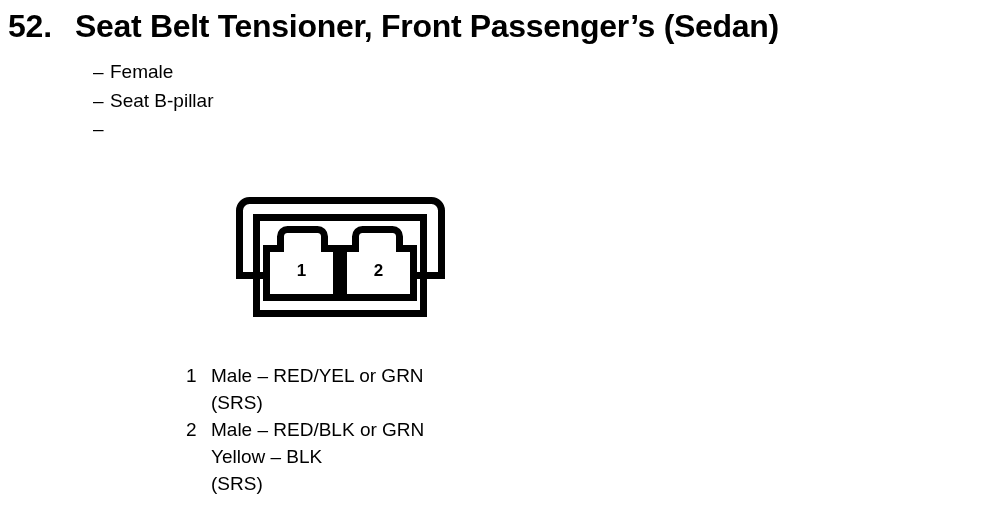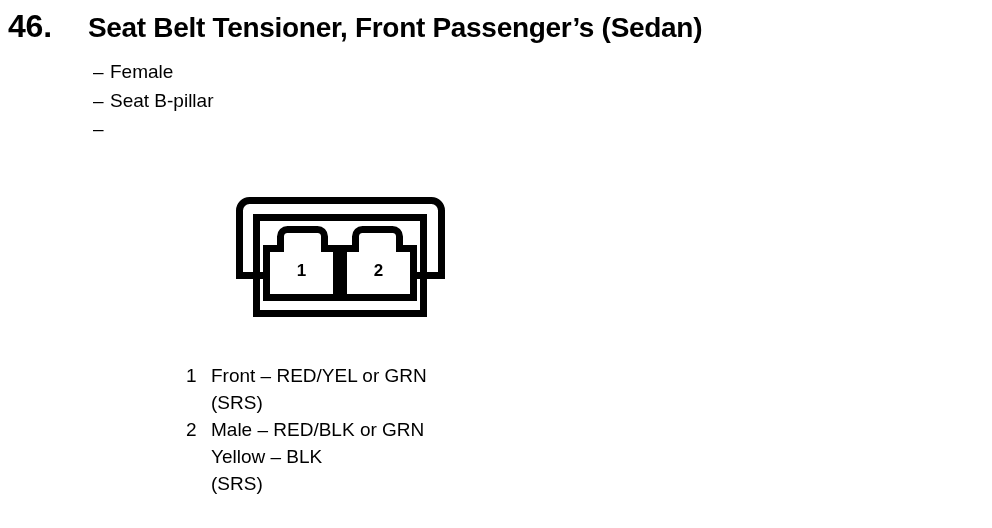--- a/index.html
+++ b/index.html
@@ -34,25 +34,25 @@
     align-items: baseline;
   }
   .header-number {
     font-size: 32px;
     font-weight: bold;
     letter-spacing: -0.2px;
     line-height: 40px;
     white-space: pre;
   }
   .header-title {
-    font-size: 28px;
+    font-size: 32px;
     font-weight: bold;
     letter-spacing: -0.3px;
     line-height: 40px;
-    margin-left: 36px;
+    margin-left: 23px;
     white-space: pre;
   }
 
   
   .attr-list {
     position: absolute;
     left: 93px;
     top: 58px;
     width: 500px;
   }
@@ -122,21 +122,21 @@
   .legend-value {
     white-space: pre;
   }
 </style>
 </head>
 <body>
 
 <div class="page">
 
   <div class="header">
-    <span class="header-number">46.</span>
+    <span class="header-number">52.</span>
     <span class="header-title">Seat Belt Tensioner, Front Passenger’s (Sedan)</span>
   </div>
 
   <div class="attr-list">
     <div class="attr-item">
       <span class="attr-dash">–</span>
       <span class="attr-text">Female</span>
     </div>
     <div class="attr-item">
       <span class="attr-dash">–</span>
@@ -188,21 +188,21 @@
       <text class="pin-number-text" x="73.5" y="84" text-anchor="middle">1</text>
       <text class="pin-number-text" x="150.5" y="84" text-anchor="middle">2</text>
     </svg>
   </div>
 
   <div class="legend">
 
     <div class="legend-entry">
       <div class="legend-line">
         <span class="legend-pin">1</span>
-        <span class="legend-value">Front – RED/YEL or GRN</span>
+        <span class="legend-value">Male – RED/YEL or GRN</span>
       </div>
       <div class="legend-line">
         <span class="legend-pin empty">&nbsp;</span>
         <span class="legend-value">(SRS)</span>
       </div>
     </div>
 
     <div class="legend-entry">
       <div class="legend-line">
         <span class="legend-pin">2</span>

